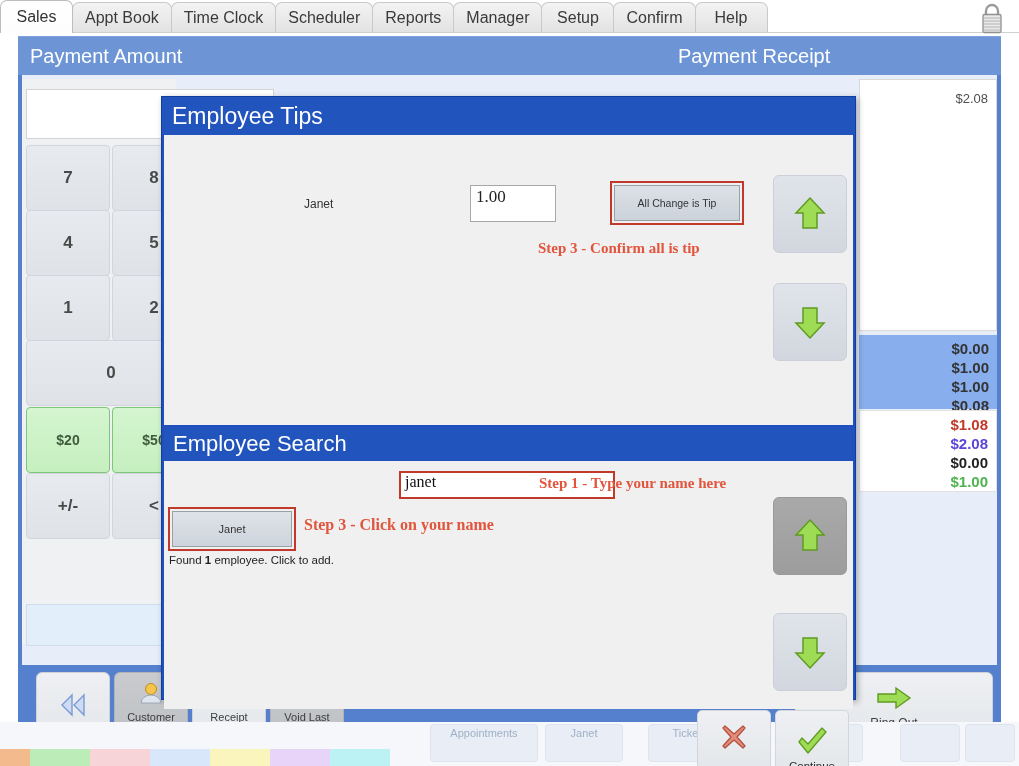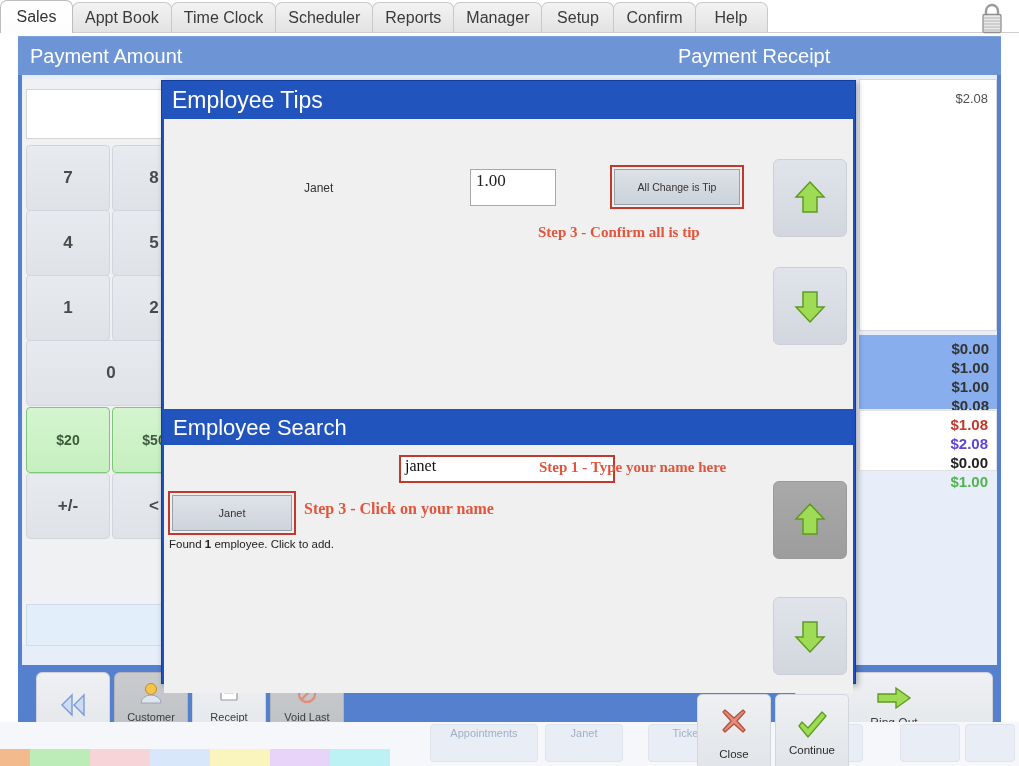--- a/index.html
+++ b/index.html
@@ -125,21 +125,21 @@
   }
   .totals-mid {
     position:absolute; left:0; top:256px; width:138px; height:74px;
     background:#88aeee;
     box-sizing:border-box;
     padding: 4px 8px 0 0;
     text-align: right;
   }
   .totals-mid div { font-size:15px; font-weight:bold; color:#333; line-height:19px; }
   .totals-low {
-    position:absolute; left:0; top:331px; width:138px; height:61px;
+    position:absolute; left:0; top:331px; width:138px; height:82px;
     background:#ffffff; border:1px solid #e2e2e2;
     box-sizing:border-box;
     padding: 4px 8px 0 0;
     text-align: right;
   }
   .totals-low div { font-size:15px; font-weight:bold; line-height:19px; }
 
   
   .app-bottombar {
     position:absolute; left:18px; top:665px; width:983px; height:84px;
@@ -185,21 +185,21 @@
     position:absolute; top:27px; height:17px;
     opacity:.75;
   }
   .ghost-side {
     position:absolute; left:0; top:0; width:26px;
     font-size:9px; color:#b4a898;
   }
 
   
   .modal {
-    position:absolute; left:161px; top:80px; width:695px; height:604px;
+    position:absolute; left:161px; top:96px; width:695px; height:604px;
     background:#1f50bd;
     border:1px solid #123f9f;
     box-sizing:border-box;
     box-shadow: 2px 2px 6px rgba(0,0,0,.3);
   }
   .modal-title {
     position:absolute; left:0; top:0; width:693px; height:38px;
     background:#2254bd;
     display:flex; align-items:center;
   }

